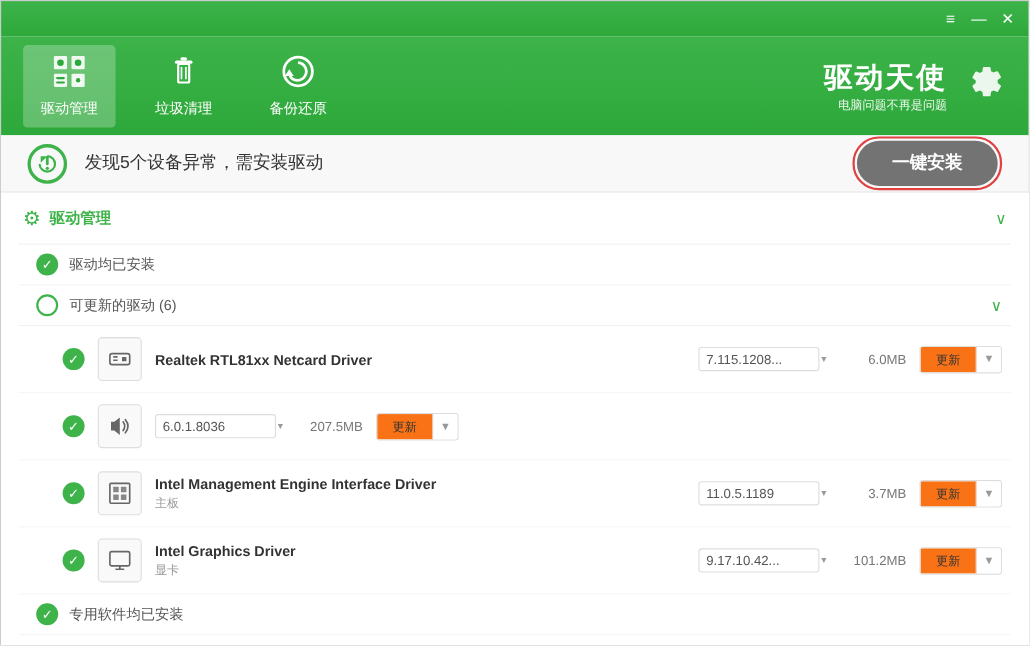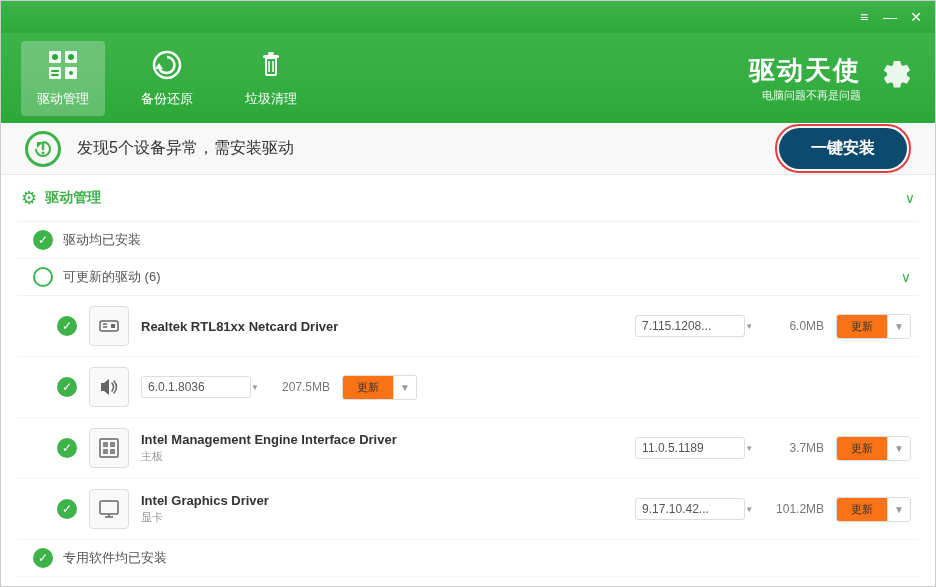--- a/index.html
+++ b/index.html
@@ -133,21 +133,21 @@
       font-size: 16px;
       color: #333;
       flex: 1;
     }
     .install-btn-wrapper {
       border: 2px solid #e04040;
       border-radius: 24px;
       padding: 2px;
     }
     .install-btn {
-      background: #0c4a6e;
+      background: #737373;
       color: #fff;
       border: none;
       border-radius: 22px;
       padding: 10px 32px;
       font-size: 16px;
       font-family: "Microsoft YaHei", sans-serif;
       cursor: pointer;
       font-weight: bold;
     }
 
@@ -394,39 +394,39 @@
             <circle cx="24" cy="24" r="4" fill="white" opacity="0.4"></circle>
             <circle cx="24" cy="24" r="2" fill="#2da83a"></circle>
           </svg>
         </div>
         <span class="nav-label">驱动管理</span>
       </div>
 
       <div class="nav-item">
         <div class="nav-icon">
           <svg class="nav-svg" viewBox="0 0 32 32" fill="white">
-            <circle cx="16" cy="16" r="13" stroke="white" stroke-width="2.5" fill="none"></circle>
-            <path d="M16 8 A8 8 0 1 1 8.5 20" stroke="white" stroke-width="2.5" fill="none"></path>
-            <polygon points="8,14 4,20 12,20" fill="white"></polygon>
-          </svg>
-        </div>
-        <span class="nav-label">备份还原</span>
-      </div>
-
-      <div class="nav-item">
-        <div class="nav-icon">
-          <svg class="nav-svg" viewBox="0 0 32 32" fill="white">
             <rect x="8" y="6" width="16" height="3" rx="1.5" fill="white"></rect>
             <rect x="11" y="9" width="10" height="17" rx="1" stroke="white" stroke-width="2" fill="none"></rect>
             <line x1="14" y1="12" x2="14" y2="23" stroke="white" stroke-width="1.5"></line>
             <line x1="18" y1="12" x2="18" y2="23" stroke="white" stroke-width="1.5"></line>
             <rect x="13" y="3" width="6" height="3" rx="1.5" fill="white"></rect>
           </svg>
         </div>
         <span class="nav-label">垃圾清理</span>
+      </div>
+
+      <div class="nav-item">
+        <div class="nav-icon">
+          <svg class="nav-svg" viewBox="0 0 32 32" fill="white">
+            <circle cx="16" cy="16" r="13" stroke="white" stroke-width="2.5" fill="none"></circle>
+            <path d="M16 8 A8 8 0 1 1 8.5 20" stroke="white" stroke-width="2.5" fill="none"></path>
+            <polygon points="8,14 4,20 12,20" fill="white"></polygon>
+          </svg>
+        </div>
+        <span class="nav-label">备份还原</span>
       </div>
     </div>
 
     <div class="brand">
       <div class="brand-text">
         <div class="brand-title">驱动天使</div>
         <div class="brand-subtitle">电脑问题不再是问题</div>
       </div>
       <div class="brand-gear">
         <svg width="44" height="44" viewBox="0 0 44 44" fill="white" opacity="0.9">

